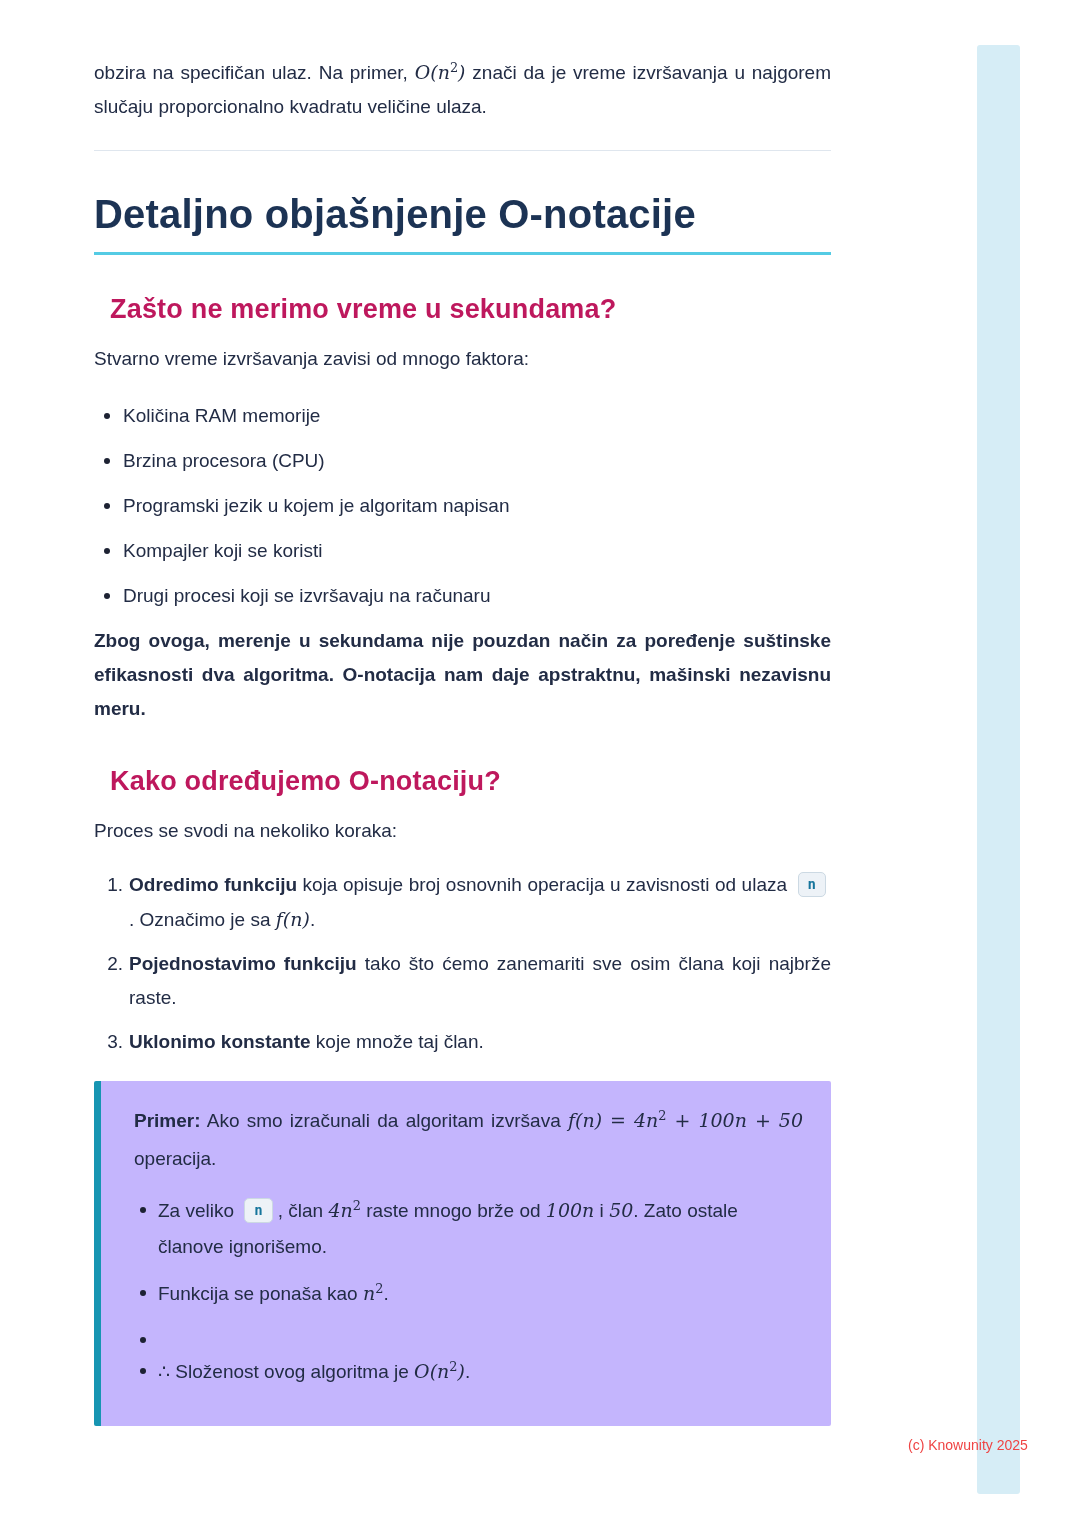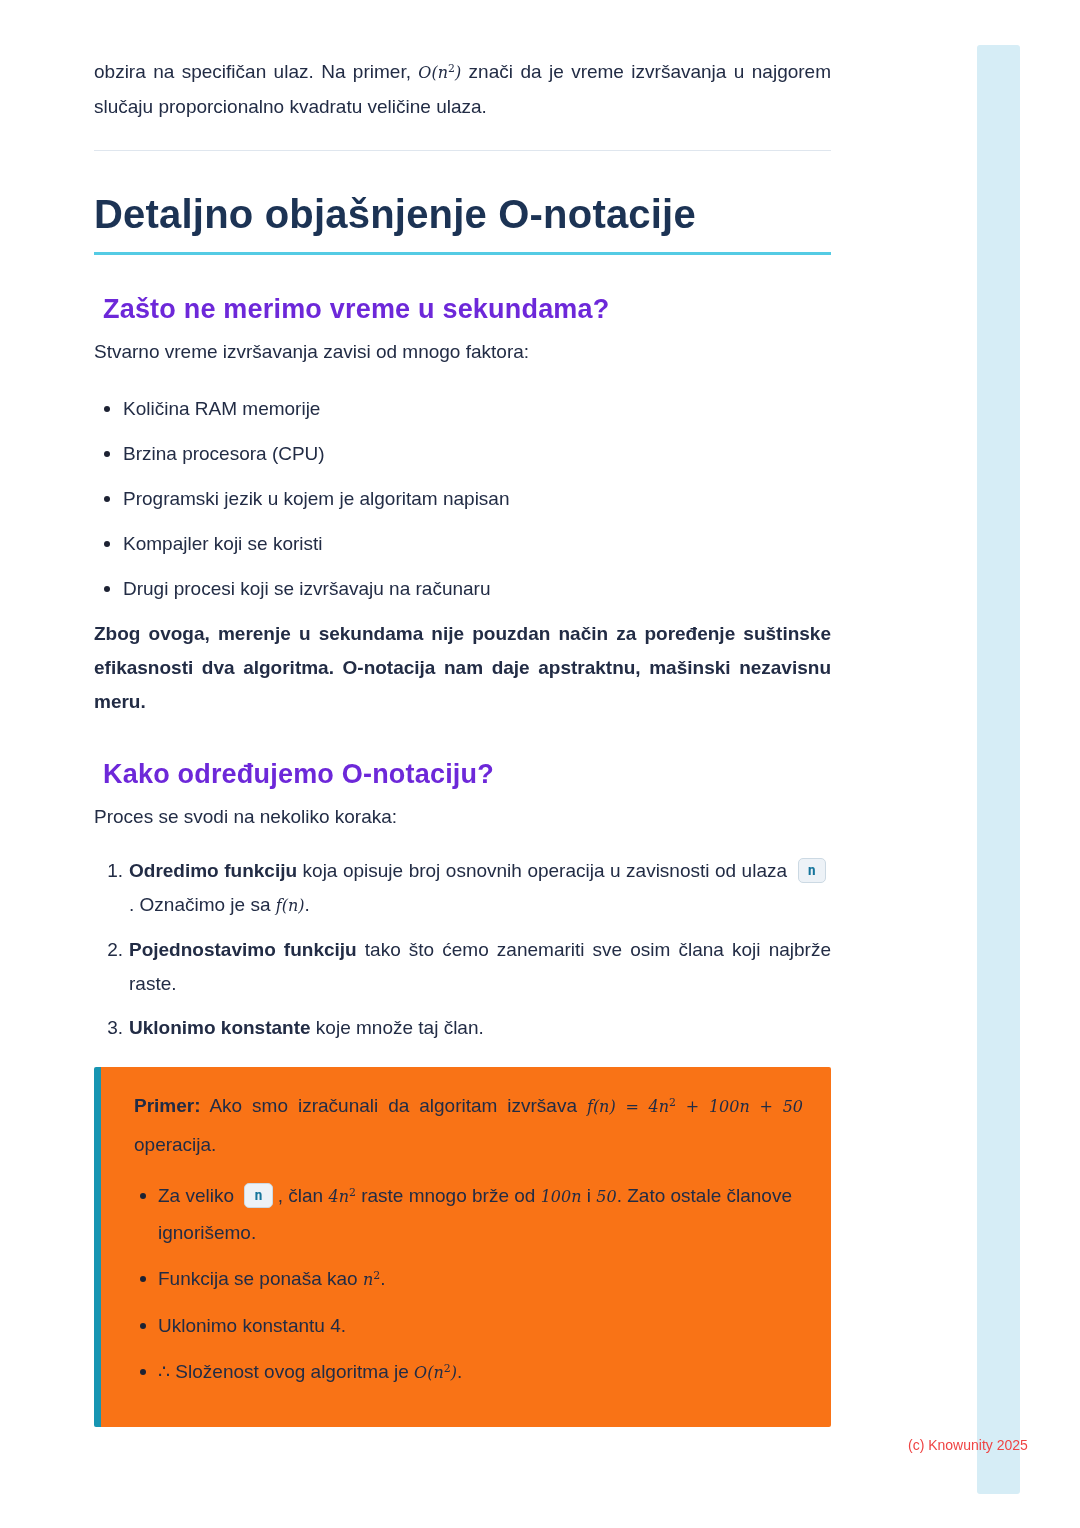--- a/index.html
+++ b/index.html
@@ -25,49 +25,49 @@
   .indent { margin-left:29px; }
   .divider { height:1px; background:#dfe6ee; margin-top:26px; }
   h1 {
     margin:42px 0 0 0;
     font-size:40px; line-height:42px; font-weight:700;
     color:#1c3354; letter-spacing:0.2px;
     padding-bottom:17px;
     border-bottom:3px solid #54cbe4;
   }
   h2 {
-    margin:9px; font-weight:700;
+    margin:16px; font-weight:700;
     font-size:27px; line-height:34px;
-    color:#6d28d9; letter-spacing:0.2px;
+    color:#be185d; letter-spacing:0.2px;
   }
   .h2-1 { margin-top:37px; }
   .h2-2 { margin-top:38px; }
   .lead { margin-top:24px; text-align:left; }
   ul.plain { list-style:none; margin:23px 0 0 0; padding:0; }
   .bullet { display:flex; font-size:19px; line-height:34px; margin-bottom:11px; }
   .dot { flex:none; width:6px; height:6px; border-radius:50%; background:#1d2233; margin:14px 13px 0 10px; }
   .outro { margin-top:18px;font-weight:bold; }
   .steps { margin-top:20px; }
   .step { display:flex; margin-bottom:10px; }
   .step-num { flex:0 0 20px; margin-left:9px; margin-right:6px; font-size:19px; line-height:34px; text-align:right; }
   .step-text { flex:1; font-size:19px; line-height:34px; text-align:justify; }
   b { font-weight:700; }
-  .math { font-family:"DejaVu Serif",serif; font-style:italic; font-size:16px; }
+  .math { font-family:"DejaVu Serif",serif; font-style:italic; font-size:19px; }
   .math sup { font-style:normal; font-size:0.68em; line-height:0; vertical-align:super; }
   .chip {
     display:inline-block;
     font-family:"DejaVu Sans Mono",monospace;
     font-size:14px; font-weight:700; line-height:23px;
     color:#16759c; background:#edf2f7;
     border:1px solid #ccd9e3; border-radius:5px;
     padding:0 9px; margin:0 5px; vertical-align:2px;
   }
   .callout {
     margin-top:22px;
-    background:#f97316;
+    background:#c4b5fd;
     border-left:7px solid #1795b2;
     border-radius:2px;
     padding:20px 28px 26px 33px;
   }
   .callout p.cp { font-size:19px; line-height:38px; text-align:justify; margin:0; }
   .callout ul.plain { margin-top:14px; }
   .callout .bullet { line-height:36px; margin-bottom:10px; }
   .callout .dot { margin:15px 12px 0 6px; }
   .footer {
     position:absolute; top:1437px; left:908px;
@@ -150,21 +150,20 @@
           <span><span>Za veliko </span><span class="chip">n</span><span>, član </span><span class="math"><span>4n</span><sup>2</sup></span><span> raste mnogo brže od </span><span class="math">100n</span><span> i </span><span class="math">50</span><span>. Zato ostale članove ignorišemo.</span></span>
         </li>
 
       <li class="bullet">
           <span class="dot"></span>
           <span><span>Funkcija se ponaša kao </span><span class="math"><span>n</span><sup>2</sup></span><span>.</span></span>
         </li>
 
       <li class="bullet">
           <span class="dot"></span>
-          <span><span>Uklonimo konstantu 4.</span></span>
         </li>
 
       <li class="bullet">
           <span class="dot"></span>
           <span><span>∴</span><span> Složenost ovog algoritma je </span><span class="math"><span>O(n</span><sup>2</sup><span>)</span></span><span>.</span></span>
         </li>
 
     </ul>
 
   </div>

